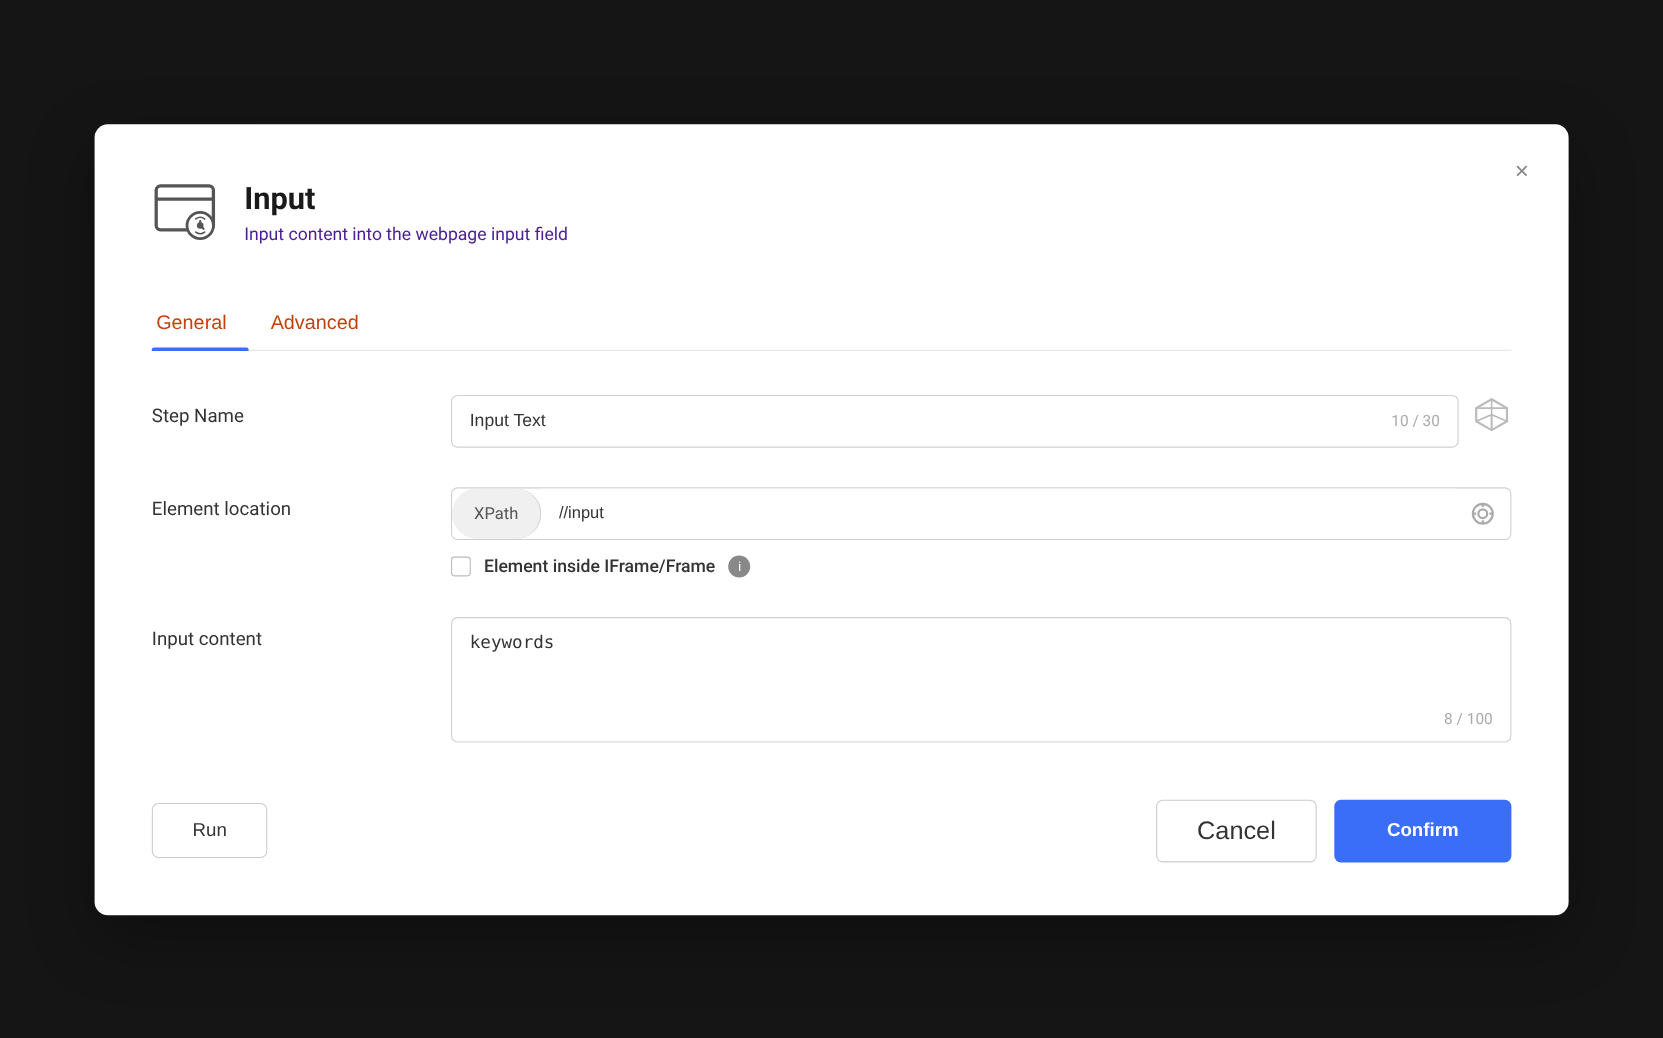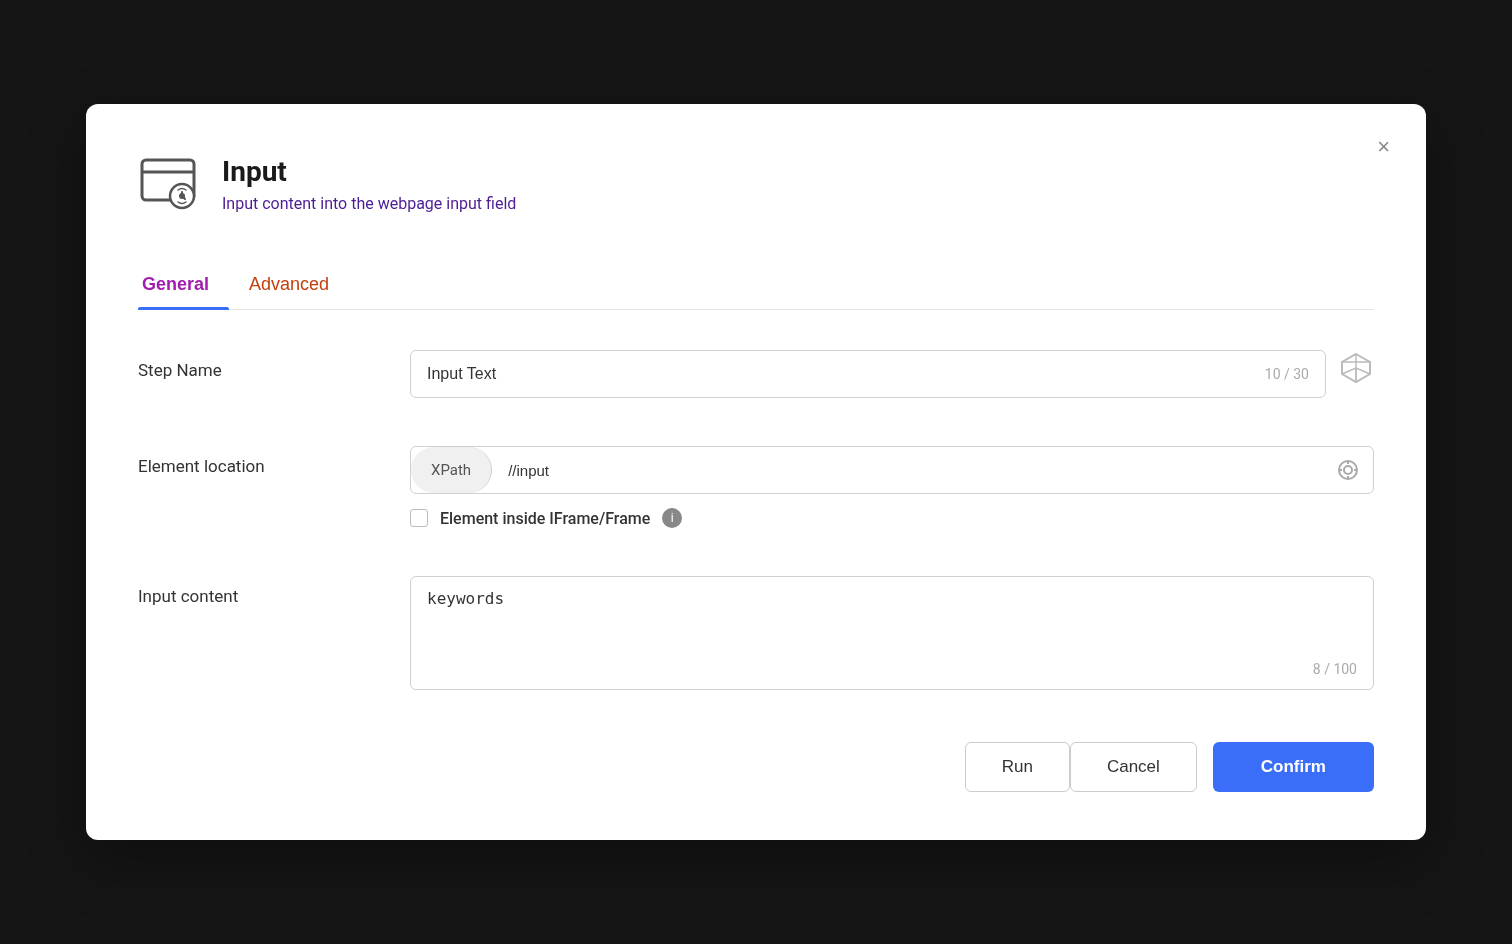--- a/index.html
+++ b/index.html
@@ -89,22 +89,22 @@
       padding: 10px 20px 14px 4px;
       font-size: 18px;
       cursor: pointer;
       border: none;
       background: none;
       color: #aaa;
       position: relative;
     }
 
     .tab.active {
-      color: #a21caf;
-      font-weight: 700;
+      color: #c2410c;
+      font-weight: 400;
     }
 
     .tab.active::after {
       content: '';
       position: absolute;
       bottom: -1px;
       left: 0;
       right: 0;
       height: 3px;
       background: #3b6ef8;
@@ -112,21 +112,21 @@
     }
 
     .tab.advanced {
       color: #c2410c;
       padding-left: 20px;
     }
 
     .form-body {
       display: flex;
       flex-direction: column;
-      gap: 48px;
+      gap: 36px;
     }
 
     .form-row {
       display: flex;
       align-items: flex-start;
       gap: 32px;
     }
 
     .form-label {
       width: 240px;
@@ -254,21 +254,21 @@
     .input-content-count {
       text-align: right;
       font-size: 14px;
       color: #aaa;
       margin-top: 8px;
     }
 
     .dialog-footer {
       display: flex;
       align-items: center;
-      justify-content: flex-end;
+      justify-content: space-between;
       margin-top: 52px;
     }
 
     .run-button {
       background: white;
       border: 1.5px solid #ccc;
       border-radius: 6px;
       padding: 14px 36px;
       font-size: 17px;
       color: #333;
@@ -278,21 +278,21 @@
     .right-buttons {
       display: flex;
       gap: 16px;
     }
 
     .cancel-button {
       background: white;
       border: 1.5px solid #ccc;
       border-radius: 6px;
       padding: 14px 36px;
-      font-size: 17px;
+      font-size: 23px;
       color: #333;
       cursor: pointer;
     }
 
     .confirm-button {
       background: #3b6ef8;
       border: none;
       border-radius: 6px;
       padding: 14px 48px;
       font-size: 17px;

